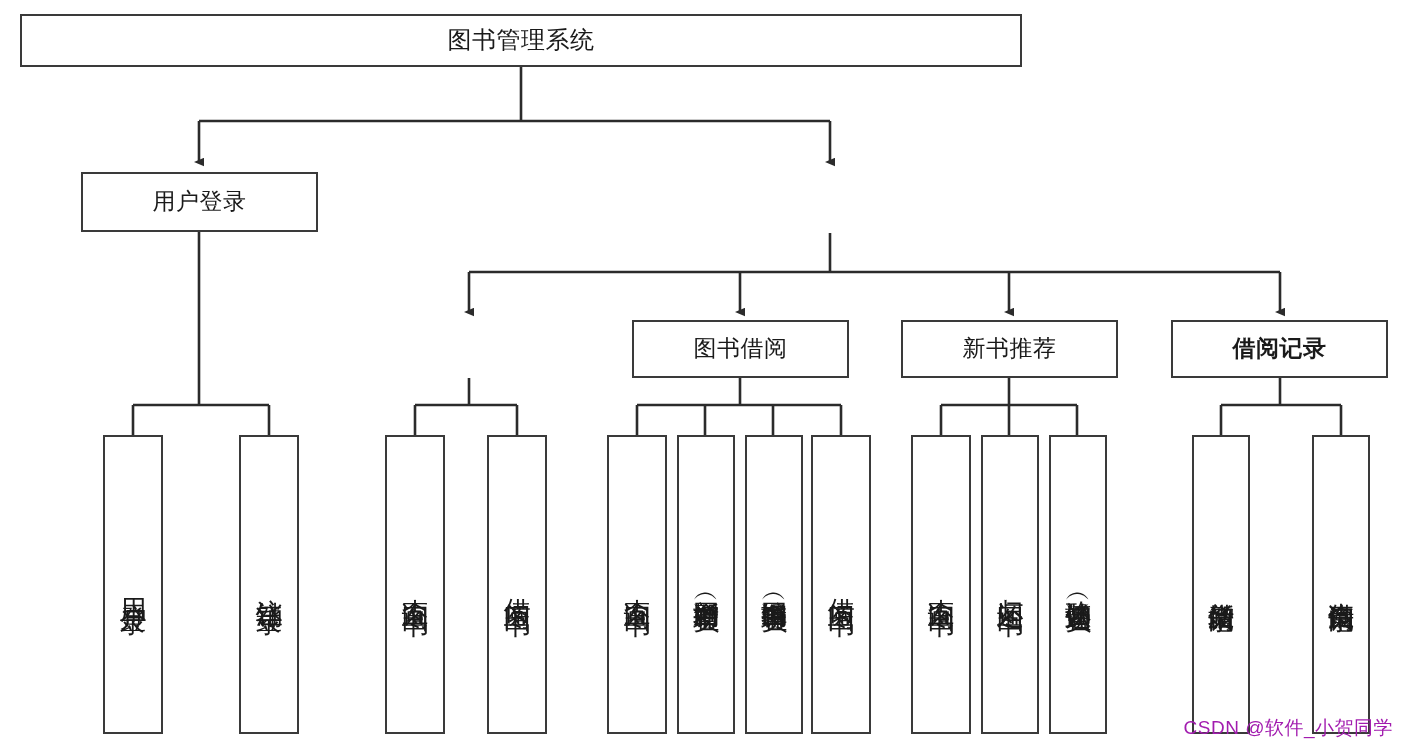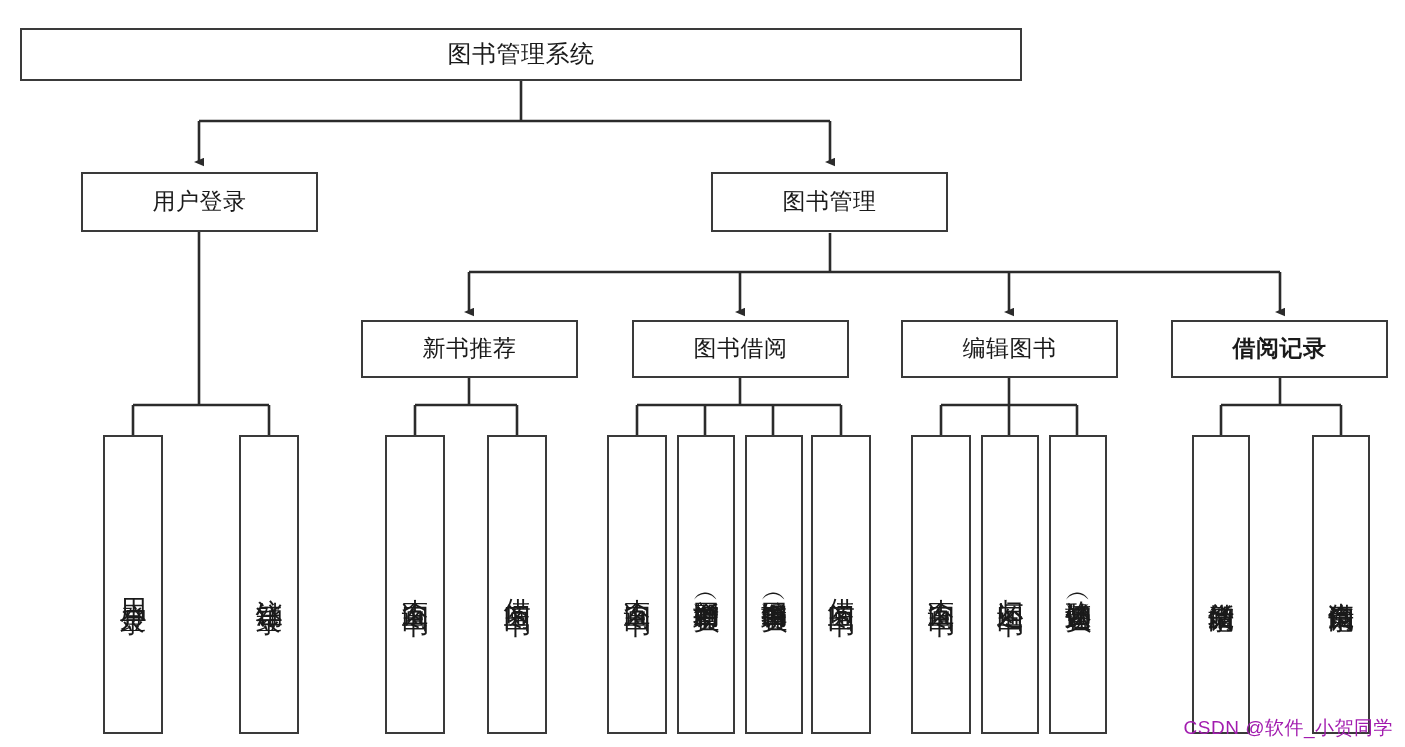--- a/index.html
+++ b/index.html
@@ -124,42 +124,36 @@
       <path d="M1009,405 L1009,442" marker-end="url(#arrow)"></path>
       <path d="M1077,405 L1077,442" marker-end="url(#arrow)"></path>
 
       <path d="M1280,378 L1280,405"></path>
       <path d="M1221,405 L1341,405"></path>
       <path d="M1221,405 L1221,442" marker-end="url(#arrow)"></path>
       <path d="M1341,405 L1341,442" marker-end="url(#arrow)"></path>
     </g>
   </svg>
 
-  <div class="node horiz root" style="left:20px; top:14px; width:1002px; height:53px;margin-top:14px;">
+  <div class="node horiz root" style="left:20px; top:14px; width:1002px; height:53px;">
     <span class="lbl">图书管理系统</span>
   </div>
 
   <div class="node horiz" style="left:81px; top:172px; width:237px; height:60px;">
     <span class="lbl">用户登录</span>
   </div>
 
-  <div class="node horiz" style="left:711px; top:172px; width:237px; height:60px;">
-    <span class="lbl">图书管理</span>
-  </div>
-
-  <div class="node horiz" style="left:361px; top:320px; width:217px; height:58px;">
-    <span class="lbl">新书推荐</span>
-  </div>
+
 
   <div class="node horiz" style="left:632px; top:320px; width:217px; height:58px;">
     <span class="lbl">图书借阅</span>
   </div>
 
   <div class="node horiz" style="left:901px; top:320px; width:217px; height:58px;">
-    <span class="lbl">编辑图书</span>
+    <span class="lbl">新书推荐</span>
   </div>
 
   <div class="node horiz" style="left:1171px; top:320px; width:217px; height:58px;font-weight:bold;">
     <span class="lbl">借阅记录</span>
   </div>
 
   <div class="node vert" style="left:103px; top:435px; width:60px; height:299px;">
     <span class="lbl">用户登录</span>
   </div>
 

